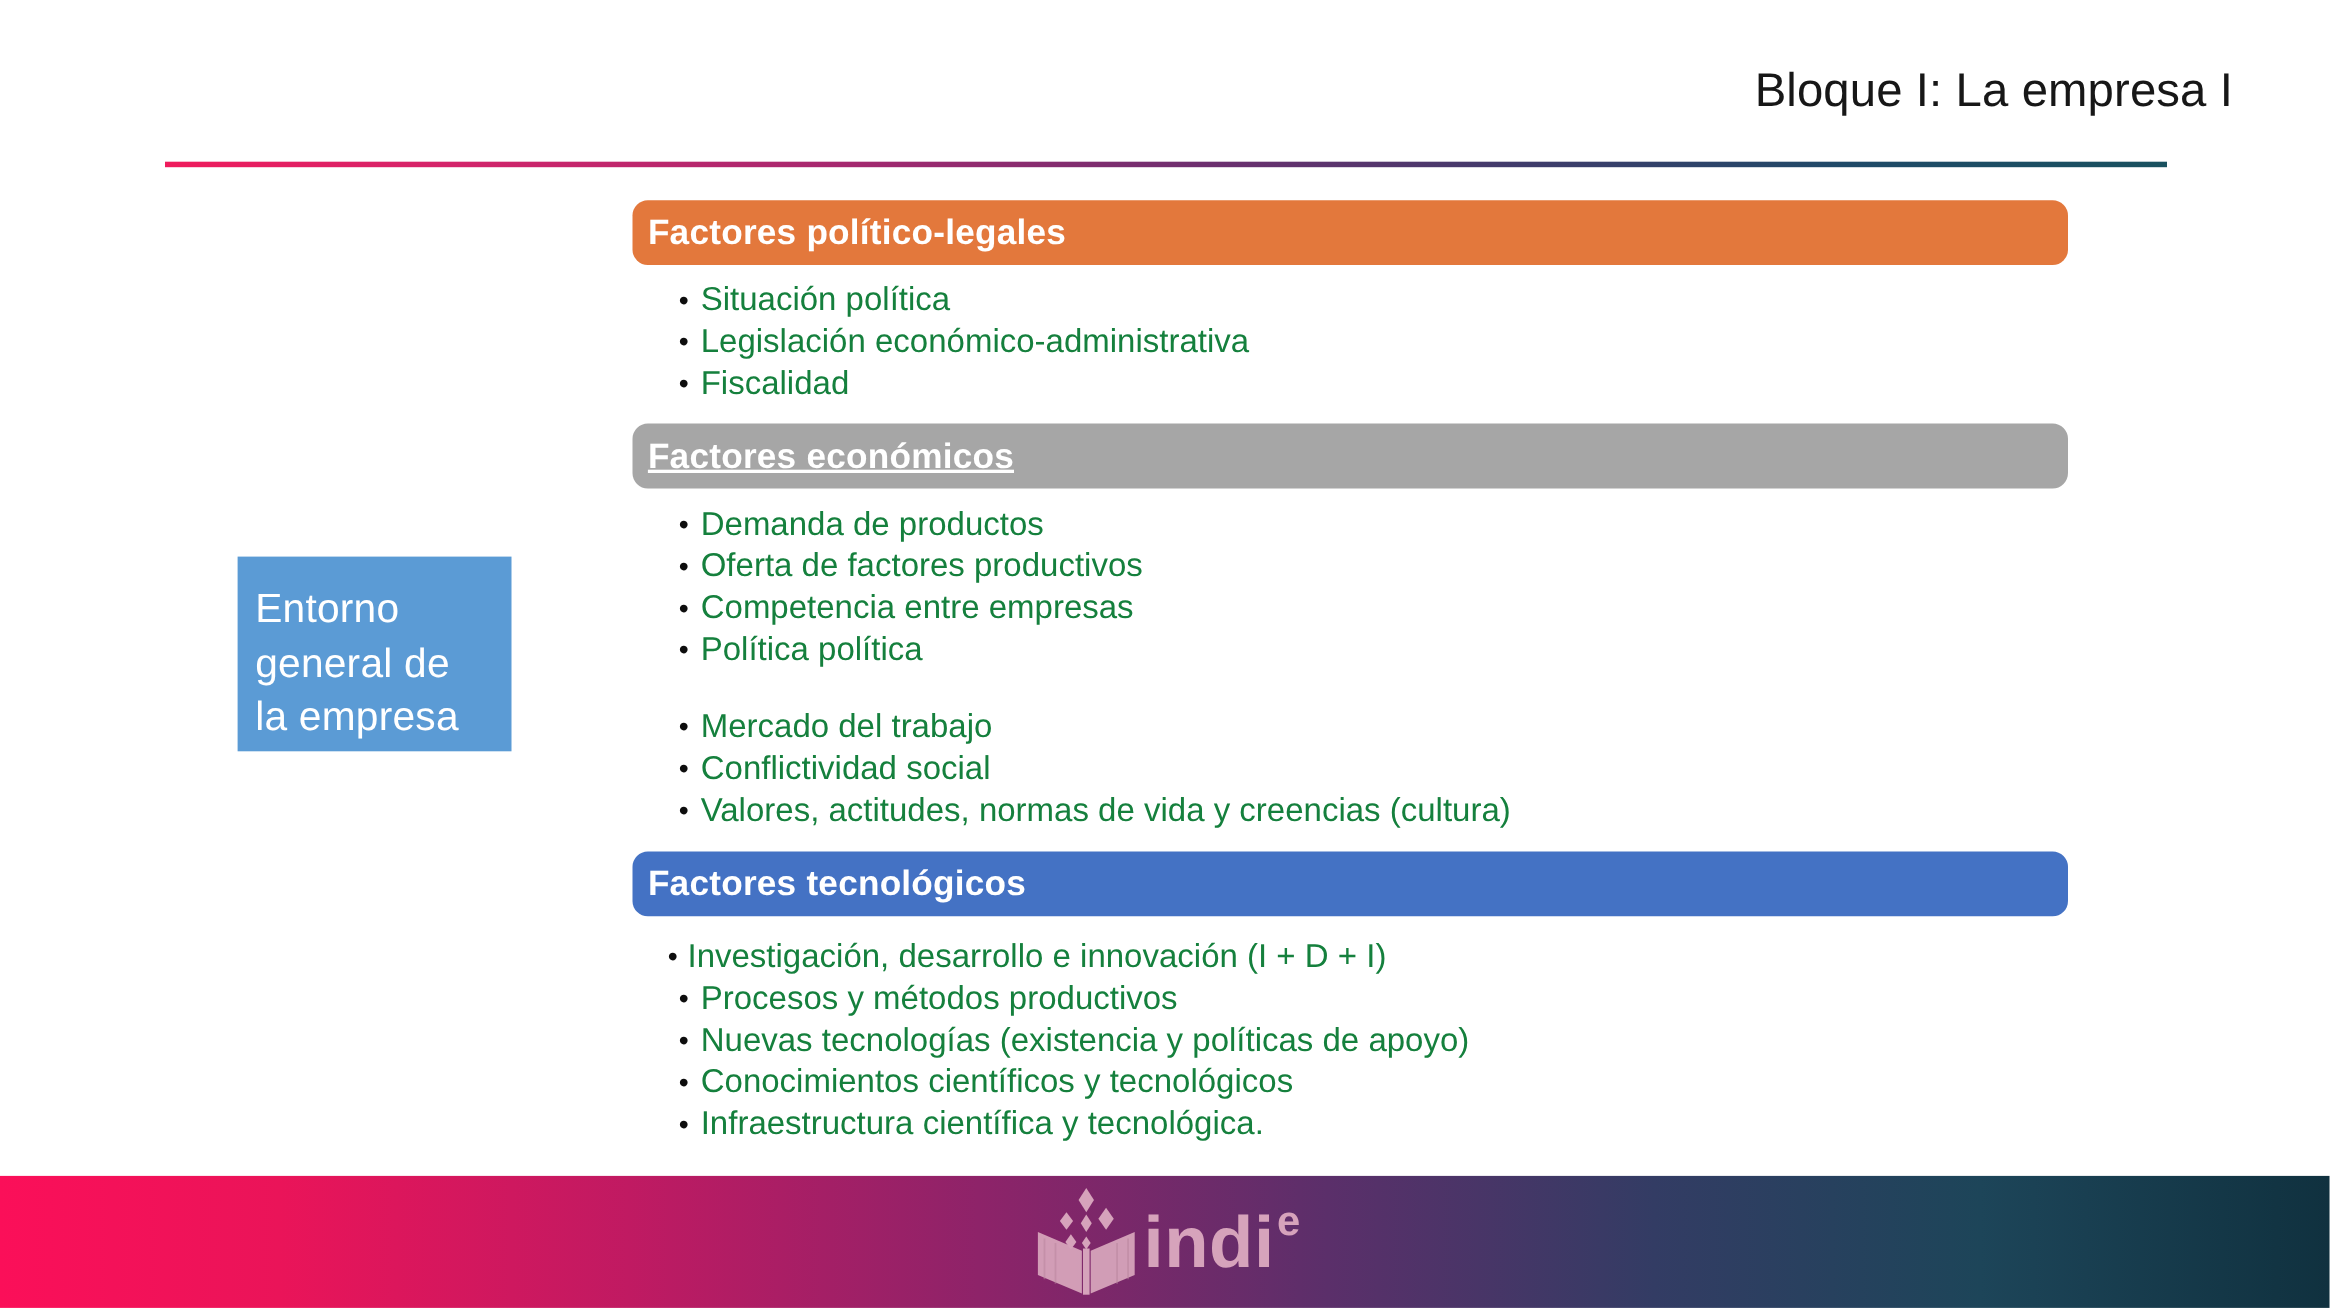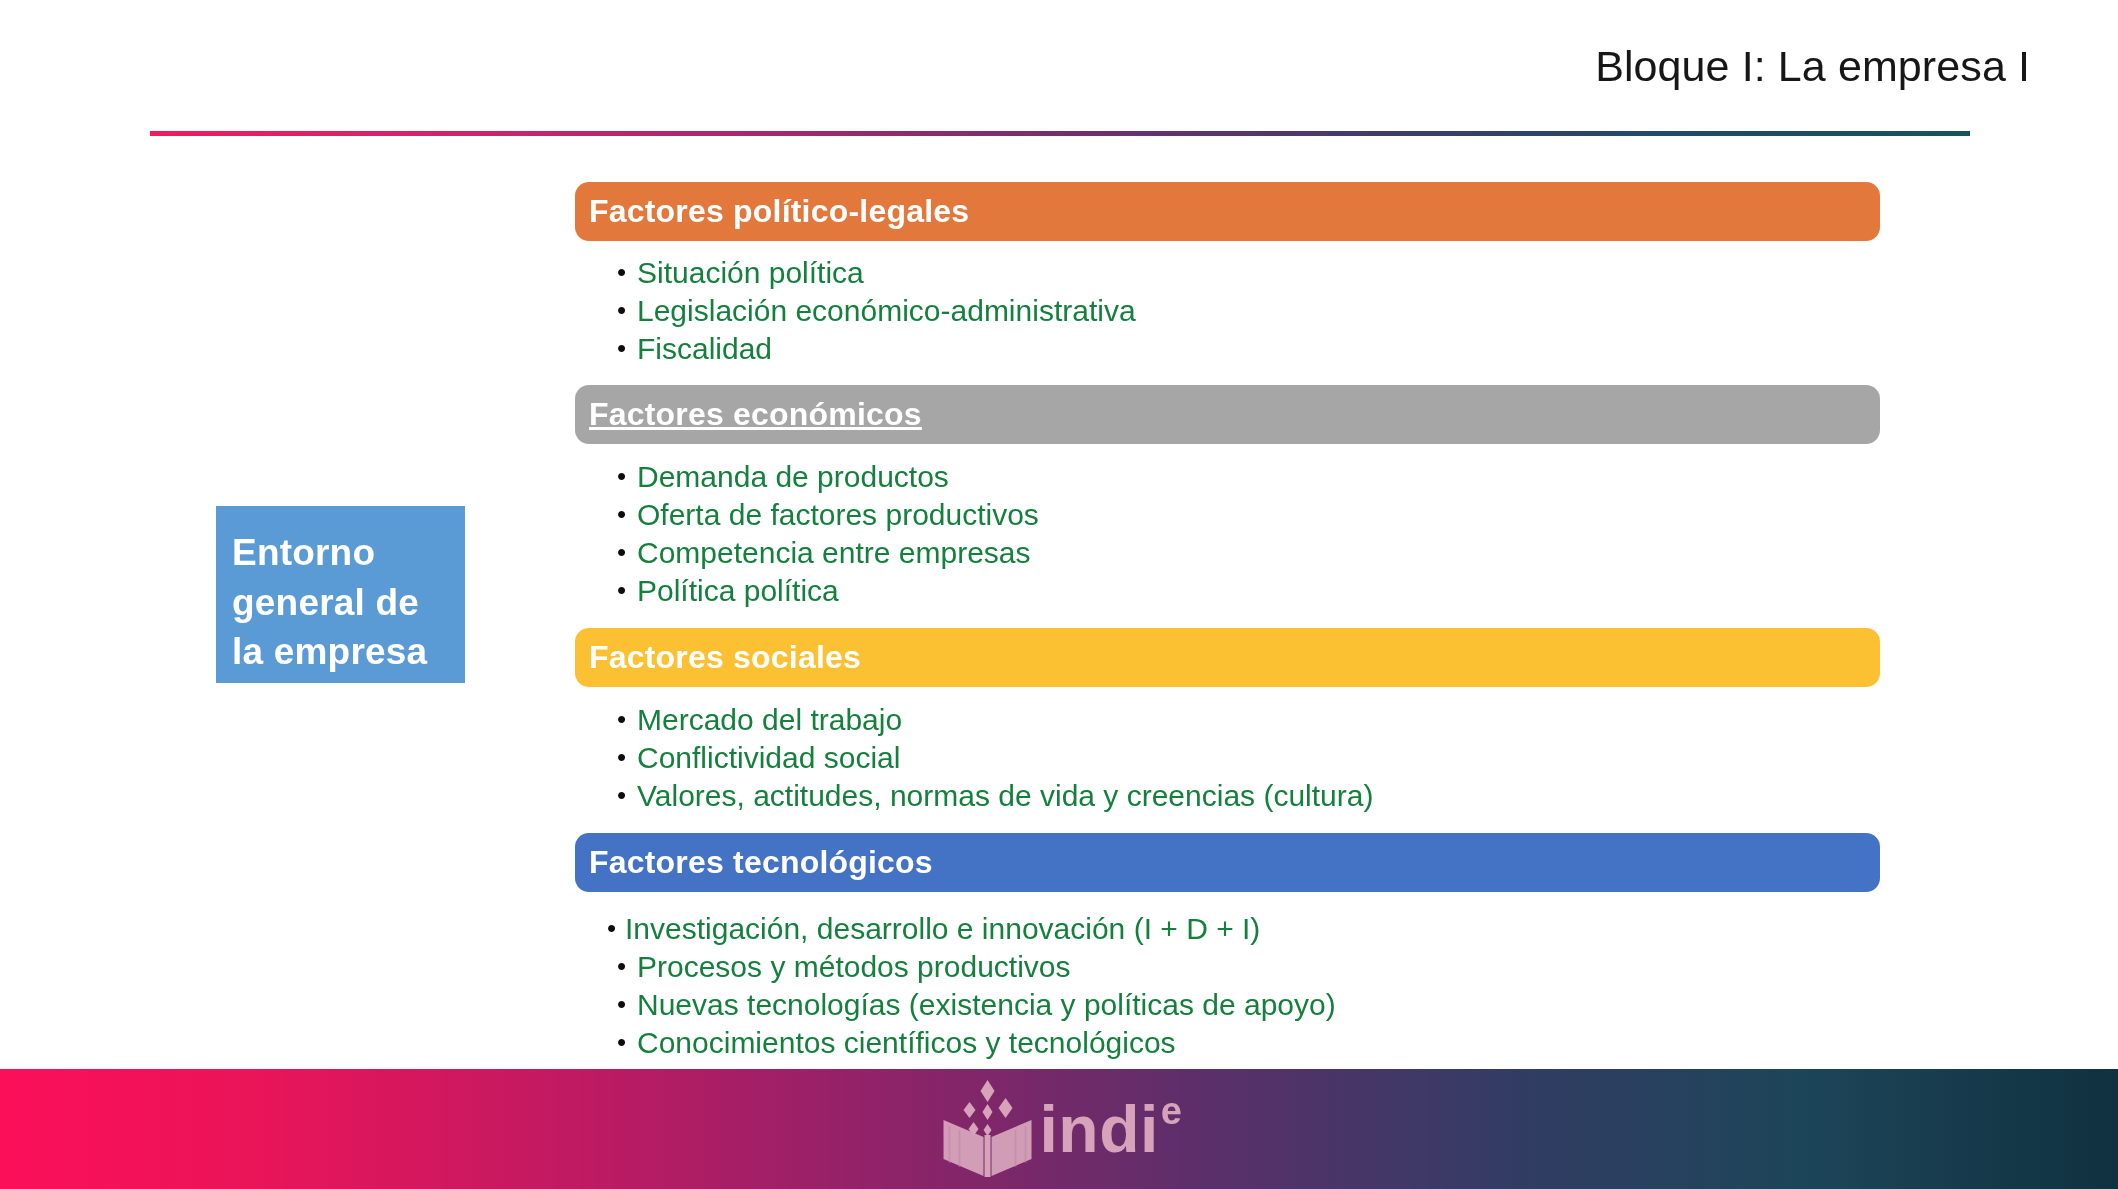--- a/index.html
+++ b/index.html
@@ -16,21 +16,21 @@
     position: relative;
     width: 2118px;
     height: 1189px;
     background: #ffffff;
     overflow: hidden;
   }
 
   
   .slide-header {
     position: absolute;
-    top: 0;
+    top: 16px;
     left: 0;
     width: 2118px;
     height: 140px;
   }
   .header-title {
     position: absolute;
     right: 88px;
     top: 44px;
     font-size: 43px;
     line-height: 1.05;
@@ -60,21 +60,21 @@
     position: absolute;
     left: 216px;
     top: 506px;
     width: 249px;
     height: 177px;
     background: #5B9BD5;
     color: #ffffff;
     box-sizing: border-box;
     padding: 22px 0 0 16px;
     font-size: 37px;
-    font-weight: 700;
+    font-weight: 400;
     line-height: 1.34;
     letter-spacing: .2px;
   }
   .left-label span { display: block; }
 
   
   .sections {
     position: absolute;
     left: 575px;
     top: 182px;
@@ -216,21 +216,20 @@
       <ul class="bullets">
         <li class="bullet">Demanda de productos</li>
         <li class="bullet">Oferta de factores productivos</li>
         <li class="bullet">Competencia entre empresas</li>
         <li class="bullet">Política política</li>
       </ul>
       <div class="gap-economic"></div>
     </div>
 
     <div class="section">
-      <div class="section-bar bar-social">Factores sociales</div>
       <div class="pad-social"></div>
       <ul class="bullets">
         <li class="bullet">Mercado del trabajo</li>
         <li class="bullet">Conflictividad social</li>
         <li class="bullet">Valores, actitudes, normas de vida y creencias (cultura)</li>
       </ul>
       <div class="gap-social"></div>
     </div>
 
     <div class="section">

